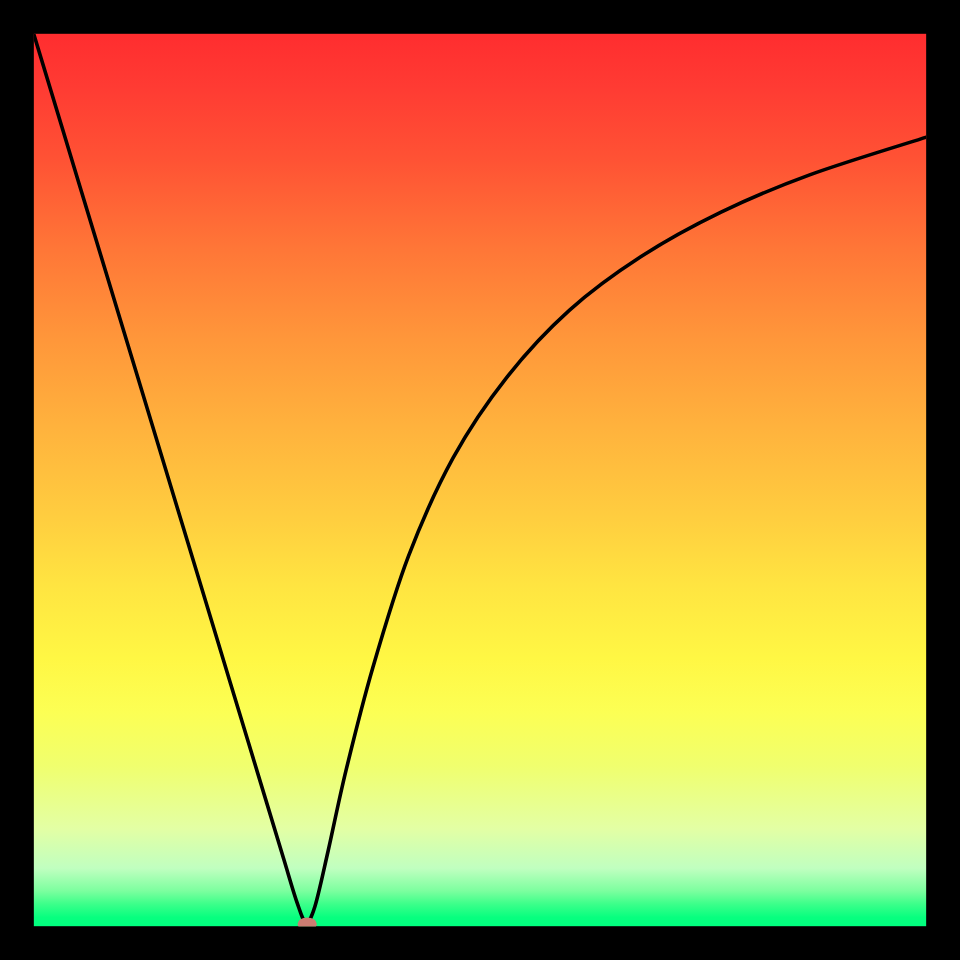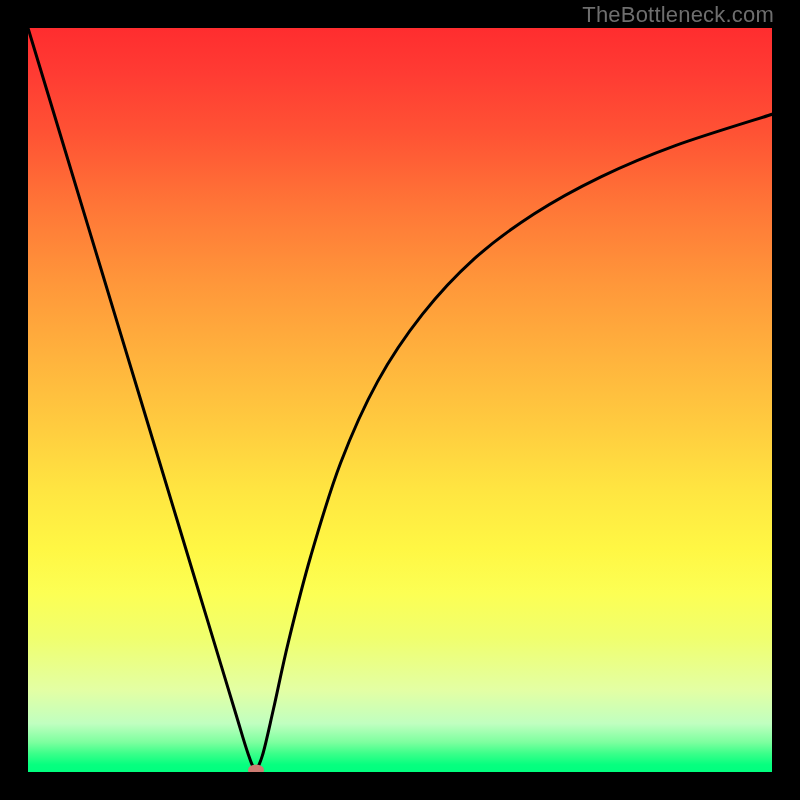--- a/index.html
+++ b/index.html
@@ -84,14 +84,13 @@
 <body>
 
 <div class="frame">
   <div class="plot-area">
     <div class="gradient-bg"></div>
     <svg class="curve" viewBox="0 0 744 744" preserveAspectRatio="none">
       <path id="curve-path" d="M 0.00 0.00 C 6.20 20.46, 24.80 81.84, 37.20 122.76 C 49.60 163.68, 62.00 204.60, 74.40 245.52 C 86.80 286.44, 99.20 327.36, 111.60 368.28 C 124.00 409.20, 138.88 458.30, 148.80 491.04 C 158.72 523.78, 163.68 540.14, 171.12 564.70 C 178.56 589.25, 187.24 617.89, 193.44 638.35 C 199.64 658.81, 203.98 673.20, 208.32 687.46 C 212.66 701.72, 216.38 715.11, 219.48 723.91 C 222.58 732.72, 224.44 739.66, 226.92 740.28 C 229.40 740.90, 231.26 737.55, 234.36 727.63 C 237.46 717.71, 241.18 699.73, 245.52 680.76 C 249.86 661.79, 254.20 639.22, 260.40 613.80 C 266.60 588.38, 274.04 558.00, 282.72 528.24 C 291.40 498.48, 301.32 464.38, 312.48 435.24 C 323.64 406.10, 336.04 378.20, 349.68 353.40 C 363.32 328.60, 378.20 306.90, 394.32 286.44 C 410.44 265.98, 427.80 247.38, 446.40 230.64 C 465.00 213.90, 484.84 199.64, 505.92 186.00 C 527.00 172.36, 549.32 160.21, 572.88 148.80 C 596.44 137.39, 618.76 127.97, 647.28 117.55 C 675.80 107.14, 727.88 91.51, 744.00 86.30" stroke="#000000" stroke-width="3" fill="none" stroke-linecap="round" stroke-linejoin="round"></path>
     </svg>
     <div class="marker-dot" id="marker-dot" style="left: 227.664px; top: 741.768px;"></div>
   </div>
-  <div class="watermark">TheBottleneck.com</div>
 </div>
 
 </body></html>

